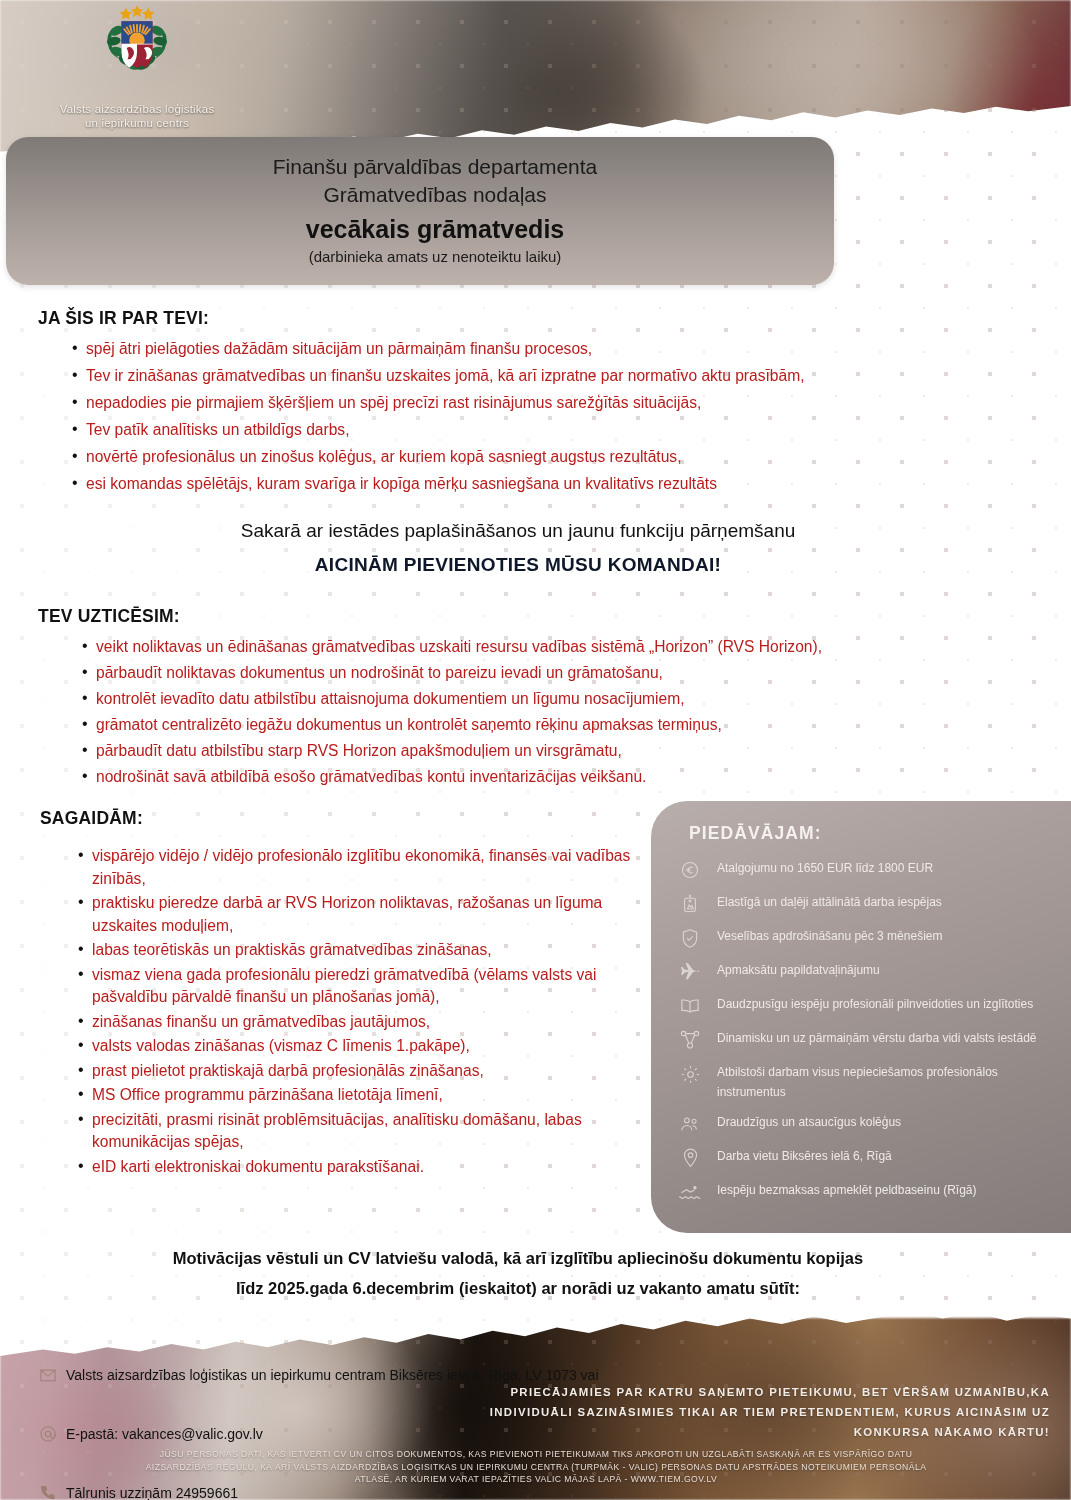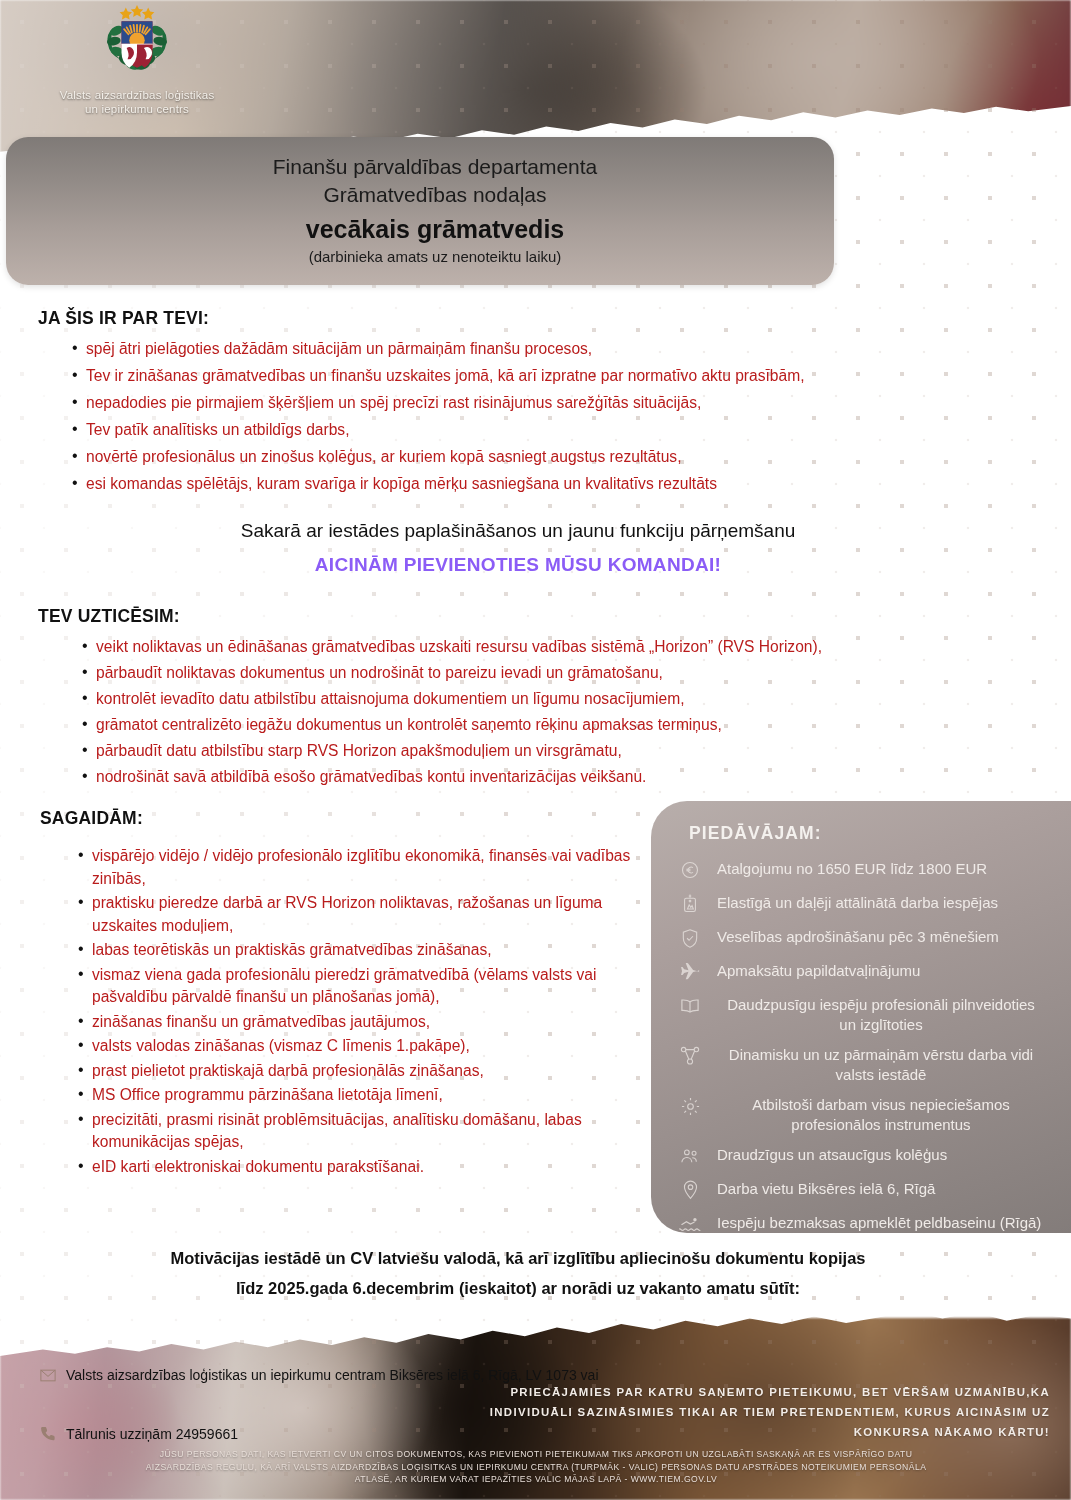--- a/index.html
+++ b/index.html
@@ -72,21 +72,21 @@
   .dots-fadeL{
     position:absolute;left:0;top:0;width:1071px;height:1500px;
     background:linear-gradient(100deg, rgba(255,255,255,.72) 0%, rgba(255,255,255,.55) 22%, rgba(255,255,255,.0) 52%);
     pointer-events:none;
   }
 
   
   .logo-wrap{position:absolute;left:22px;top:2px;width:230px;text-align:center;z-index:6;}
   .crest{width:86px;height:80px;display:block;margin:0 auto;}
   .logo-text{
-    color:#f3efe9;font-size:11.5px;line-height:14px;margin-top:6px;
+    color:#f3efe9;font-size:11.5px;line-height:14px;margin-top:20px;
     letter-spacing:.2px;text-shadow:0 1px 2px rgba(0,0,0,.5);
   }
 
   
   .title-banner{
     position:absolute;left:6px;top:137px;width:828px;height:148px;
     border-radius:22px;
     background:linear-gradient(180deg,#7f7a77 0%,#918a86 28%,#a89e99 62%,#bdb1ab 100%);
     box-shadow:0 2px 6px rgba(0,0,0,.12);
     z-index:7;
@@ -110,21 +110,21 @@
   }
   ul.blist li:before{
     content:"•";position:absolute;left:0;top:-1px;font-size:16px;color:#111;
   }
 
   .sec1{position:absolute;left:38px;top:308px;width:960px;}
   .sec1 ul.blist li{margin-bottom:4.5px;}
 
   .center-call{position:absolute;left:38px;top:518px;width:960px;text-align:center;}
   .cc1{font-size:19px;font-weight:normal;color:#111;line-height:26px;}
-  .cc2{font-size:19px;font-weight:bold;color:#8b5cf6;line-height:26px;margin-top:8px;letter-spacing:.3px;}
+  .cc2{font-size:19px;font-weight:bold;color:#0f172a;line-height:26px;margin-top:8px;letter-spacing:.3px;}
 
   .sec2{position:absolute;left:38px;top:606px;width:960px;}
   .sec2 ul.blist{padding-left:44px;}
   .sec2 ul.blist li{margin-bottom:3.5px;}
 
   .sec3{position:absolute;left:40px;top:808px;width:600px;}
   .sec3 ul.blist{padding-left:38px;margin-top:16px;}
   .sec3 ul.blist li{margin-bottom:2px;}
 
   
@@ -139,21 +139,21 @@
   .offer-title{
     font-size:17.5px;font-weight:bold;color:#f4f1ee;letter-spacing:1.1px;
     margin-bottom:14px;padding-left:16px;
   }
   .orow{display:flex;align-items:flex-start;margin-bottom:10px;}
   .oicon{
     width:34px;min-width:34px;height:24px;display:flex;align-items:center;justify-content:center;
     color:#e4dedb;opacity:.85;margin-right:10px;
   }
   .oicon svg{display:block;}
-  .otext{font-size:15px;line-height:19.5px;color:#efeae7;padding-top:1px;text-align:center;}
+  .otext{font-size:12px;line-height:19.5px;color:#efeae7;padding-top:1px;}
 
   
   .apply{position:absolute;left:38px;top:1243px;width:960px;text-align:center;z-index:9;}
   .apply div{font-size:16.5px;font-weight:bold;color:#111;line-height:30px;}
 
   .contacts{position:absolute;left:40px;top:1325px;width:620px;z-index:9;}
   .crow{display:flex;align-items:center;margin-bottom:8px;margin-top:41px;}
   .cicon{width:26px;min-width:26px;color:#9a7f72;display:flex;align-items:center;}
   .cicon svg{display:block;}
   .ctext{font-size:14px;color:#111;line-height:18px;}
@@ -387,36 +387,46 @@
             <circle cx="18.5" cy="5.2" r="1.9" fill="currentColor" stroke="none"></circle>
             <path d="M4 10.5l5-3 4.5 2.5 4-2" stroke-linecap="round"></path>
             <path d="M1.5 15.5c1.6 0 1.6 1.6 3.2 1.6s1.6-1.6 3.2-1.6 1.6 1.6 3.2 1.6 1.6-1.6 3.2-1.6 1.6 1.6 3.2 1.6 1.6-1.6 3.2-1.6 1.6 1.6 3.2 1.6" stroke-linecap="round"></path>
           </svg>
         </span>
         <span class="otext">Iespēju bezmaksas apmeklēt peldbaseinu (Rīgā)</span>
       </div>
     </div>
 
     <div class="apply">
-      <div>Motivācijas iestādē un CV latviešu valodā, kā arī izglītību apliecinošu dokumentu kopijas</div>
+      <div>Motivācijas vēstuli un CV latviešu valodā, kā arī izglītību apliecinošu dokumentu kopijas</div>
       <div>līdz 2025.gada 6.decembrim (ieskaitot) ar norādi uz vakanto amatu sūtīt:</div>
     </div>
 
     <div class="contacts">
       <div class="crow">
         <span class="cicon">
           <svg width="16" height="13" viewBox="0 0 18 14" fill="none" stroke="currentColor" stroke-width="1.1">
             <rect x="1" y="1" width="16" height="12"></rect>
               <path d="M1 1l8 7 8-7"></path>
           </svg>
         </span>
         <span class="ctext">Valsts aizsardzības loģistikas un iepirkumu centram Biksēres ielā 6, Rīgā, LV 1073 vai</span>
       </div>
       <div class="crow">
         <span class="cicon">
+          <svg width="16" height="16" viewBox="0 0 18 18" fill="none" stroke="currentColor" stroke-width="1.1">
+            <circle cx="9" cy="9" r="8"></circle>
+              <circle cx="9" cy="9" r="3.2"></circle>
+              <path d="M12.2 9v2.2a2.4 2.4 0 0 0 4.8 0V9"></path>
+          </svg>
+        </span>
+        <span class="ctext">E-pastā: vakances@valic.gov.lv</span>
+      </div>
+      <div class="crow">
+        <span class="cicon">
           <svg width="15" height="16" viewBox="0 0 16 18" fill="currentColor">
             <path d="M5.2 1.2c.9 0 1.4.6 1.6 1.3l.7 2.4c.2.7 0 1.3-.6 1.7l-1 .7c.8 2 2.3 3.6 4.2 4.5l.7-1c.4-.6 1-.8 1.7-.6l2.4.7c.7.2 1.1.8 1.1 1.6v2c0 .9-.8 1.6-1.7 1.5C6.6 15.3 1 9.4.8 2.8.7 1.9 1.4 1.2 2.3 1.2z"></path>
           </svg>
         </span>
         <span class="ctext">Tālrunis uzziņām 24959661</span>
       </div>
     </div>
 
     <div class="note1">
       <div>PRIECĀJAMIES PAR KATRU SAŅEMTO PIETEIKUMU, BET VĒRŠAM UZMANĪBU,KA</div>

